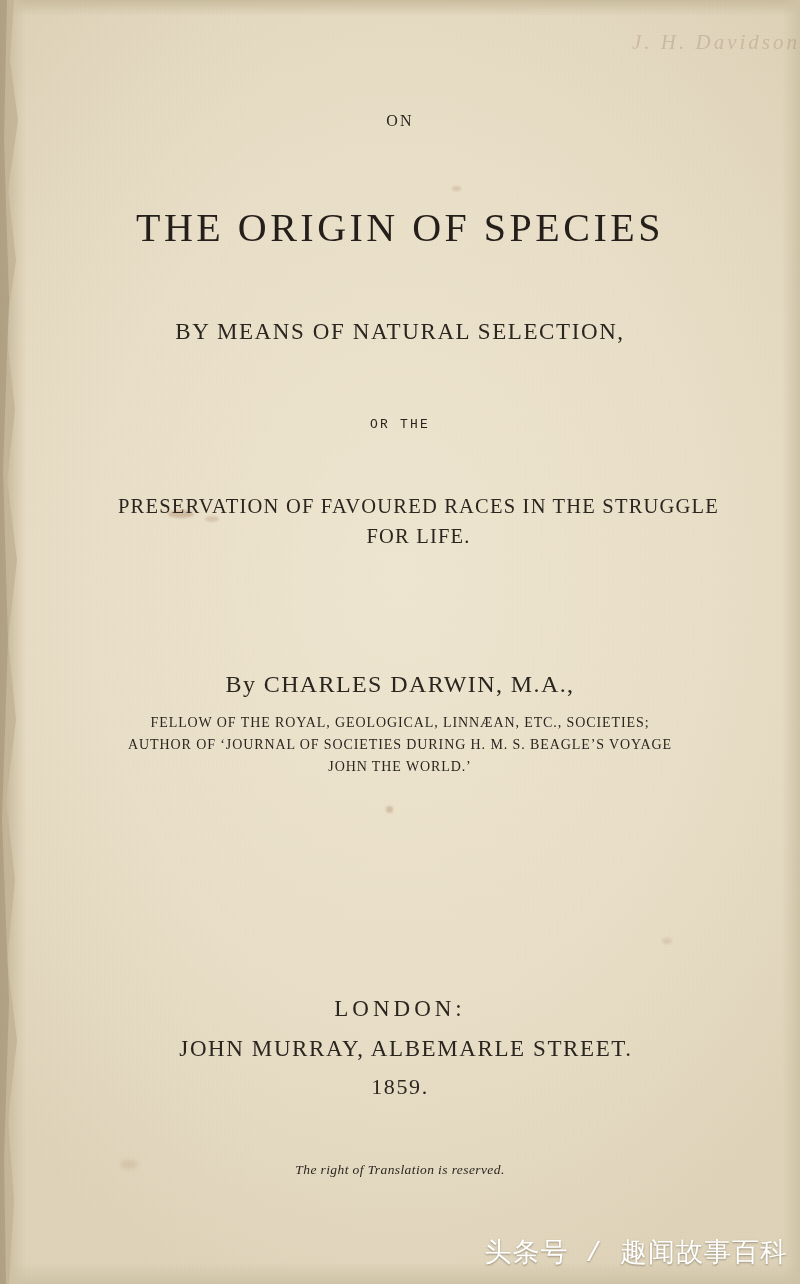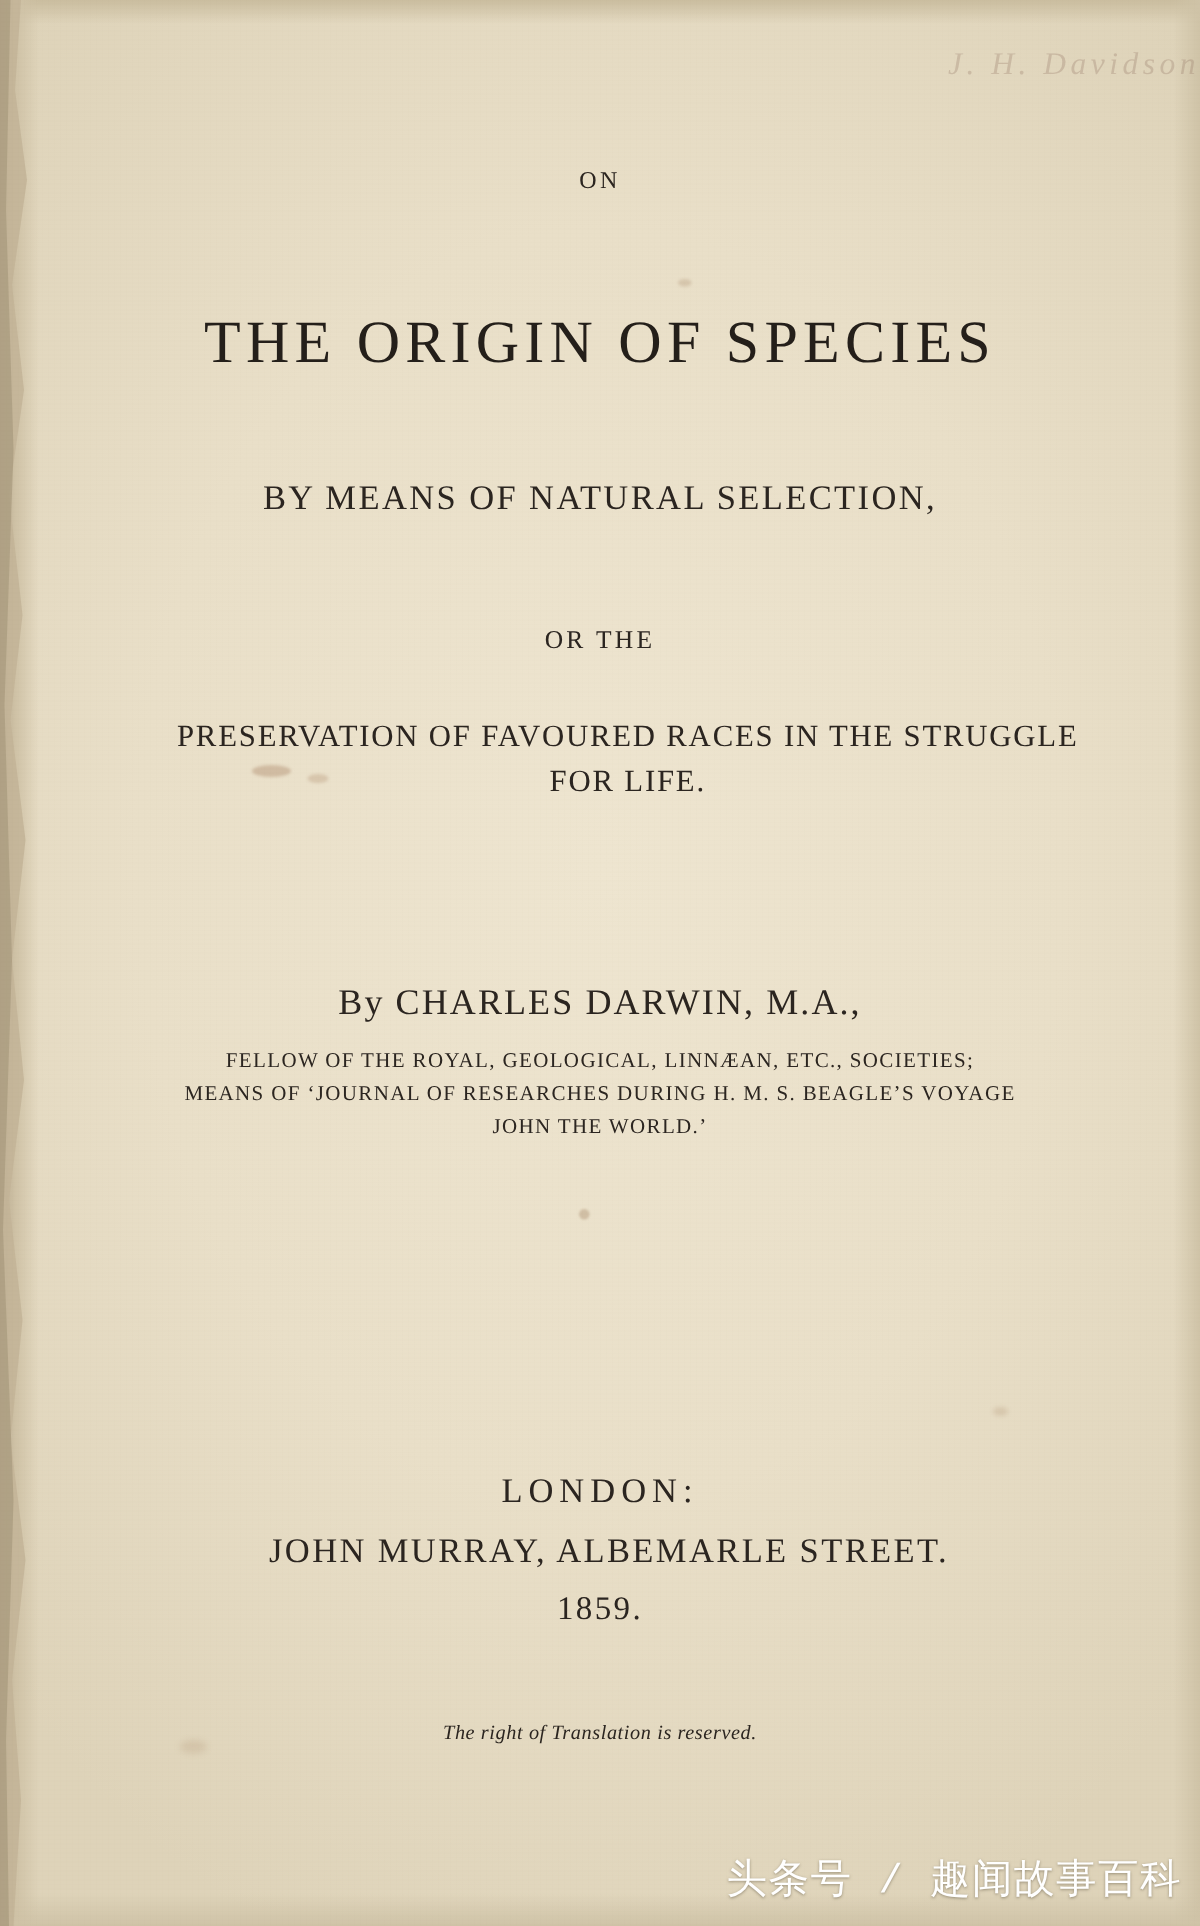--- a/index.html
+++ b/index.html
@@ -104,26 +104,27 @@
   }
 
   .l-sub1 {
     margin-top: 68px;
     font-size: 23px;
     letter-spacing: 1.6px;
   }
 
   .l-orthe {
     margin-top: 72px;
-    font-size: 17px;
+    font-size: 13px;
     letter-spacing: 2.2px;
+    font-family: Liberation Mono, monospace;
   }
 
   .l-sub2 {
-    margin-top: 40px;
+    margin-top: 60px;
     font-size: 20.5px;
     letter-spacing: 1.2px;
     line-height: 1.45;
     padding-left: 37px;
   }
 
   .l-author {
     margin-top: 120px;
     font-size: 24px;
     letter-spacing: 1.4px;
@@ -221,21 +222,21 @@
 
     <div class="ln l-sub2">
       <div>PRESERVATION OF FAVOURED RACES IN THE STRUGGLE</div>
       <div>FOR LIFE.</div>
     </div>
 
     <div class="ln l-author">By CHARLES DARWIN, M.A.,</div>
 
     <div class="ln l-cred">
       <div>FELLOW OF THE ROYAL, GEOLOGICAL, LINNÆAN, ETC., SOCIETIES;</div>
-      <div>MEANS OF ‘JOURNAL OF RESEARCHES DURING H. M. S. BEAGLE’S VOYAGE</div>
+      <div>AUTHOR OF ‘JOURNAL OF SOCIETIES DURING H. M. S. BEAGLE’S VOYAGE</div>
       <div>JOHN THE WORLD.’</div>
     </div>
 
     <div class="ln l-pub-city">LONDON:</div>
     <div class="ln l-pub-house">JOHN MURRAY, ALBEMARLE STREET.</div>
     <div class="ln l-year">1859.</div>
 
     <div class="ln l-rights">The right of Translation is reserved.</div>
   </div>
 

